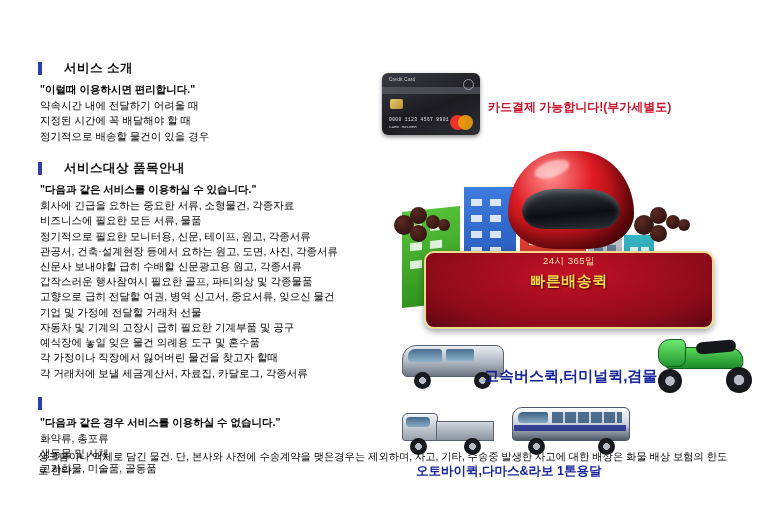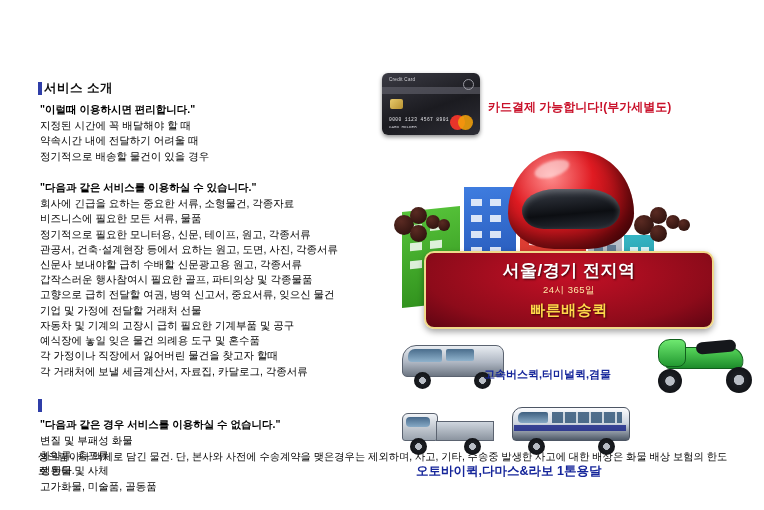--- a/index.html
+++ b/index.html
@@ -19,23 +19,22 @@
   .left-col {
     position: absolute;
     left: 38px;
     top: 60px;
     width: 340px;
   }
   .section { margin-bottom: 16px; }
   .sec-head {
     display: flex;
     align-items: center;
-    gap: 2px;
+    gap: 22px;
     margin-bottom: 5px;
-    margin-top: 20px;
   }
   .sec-bar {
     display: inline-block;
     width: 4px;
     height: 13px;
     background: #2f3ea8;
   }
   .sec-title {
     font-size: 12.5px;
     font-weight: bold;
@@ -390,68 +389,71 @@
     position: absolute; left: 40px; top: 9px;
     width: 70px; height: 11px;
     background: repeating-linear-gradient(90deg,#3d5f80 0 11px, #c9d3dd 11px 13px);
     opacity: .9;
   }
   .bus .w1 { left: 16px; }
   .bus .w2 { left: 86px; }
 
   .blue-label {
     position: absolute;
-    font-size: 11px;
+    font-size: 15px;
     font-weight: bold;
     color: #15259a;
     white-space: nowrap;
   }
   .label-1 { left: 104px; top: 312px; }
   .label-2 { left: 36px; top: 408px; font-size: 12.5px; }
 </style>
 </head>
 <body>
 
 <div id="page">
 
   <div class="left-col">
 
     <div class="section">
       <div class="sec-head">
         <span class="sec-bar"></span>
         <span class="sec-title">서비스 소개</span>
       </div>
       <p class="sec-lead">"이럴때 이용하시면 편리합니다."</p>
+      <p class="sec-line">약속시간 내에 전달하기 어려울 때</p>
       <p class="sec-line">지정된 시간에 꼭 배달해야 할 때</p>
-      <p class="sec-line">약속시간 내에 전달하기 어려울 때</p>
       <p class="sec-line">정기적으로 배송할 물건이 있을 경우</p>
     </div>
 
     <div class="section">
+      <div class="sec-head">
+        <span class="sec-bar"></span>
+        <span class="sec-title">서비스대상 품목안내</span>
+      </div>
       <p class="sec-lead">"다음과 같은 서비스를 이용하실 수 있습니다."</p>
       <p class="sec-line">회사에 긴급을 요하는 중요한 서류, 소형물건, 각종자료</p>
       <p class="sec-line">비즈니스에 필요한 모든 서류, 물품</p>
       <p class="sec-line">정기적으로 필요한 모니터용, 신문, 테이프, 원고, 각종서류</p>
       <p class="sec-line">관공서, 건축·설계현장 등에서 요하는 원고, 도면, 사진, 각종서류</p>
       <p class="sec-line">신문사 보내야할 급히 수배할 신문광고용 원고, 각종서류</p>
       <p class="sec-line">갑작스러운 행사참여시 필요한 골프, 파티의상 및 각종물품</p>
       <p class="sec-line">고향으로 급히 전달할 여권, 병역 신고서, 중요서류, 잊으신 물건</p>
       <p class="sec-line">기업 및 가정에 전달할 거래처 선물</p>
       <p class="sec-line">자동차 및 기계의 고장시 급히 필요한 기계부품 및 공구</p>
       <p class="sec-line">예식장에 놓일 잊은 물건 의례용 도구 및 혼수품</p>
       <p class="sec-line">각 가정이나 직장에서 잃어버린 물건을 찾고자 할때</p>
       <p class="sec-line">각 거래처에 보낼 세금계산서, 자료집, 카달로그, 각종서류</p>
     </div>
 
     <div class="section">
       <div class="sec-head">
         <span class="sec-bar"></span>
       </div>
       <p class="sec-lead">"다음과 같은 경우 서비스를 이용하실 수 없습니다."</p>
-      <p class="sec-line">변질 및 부패성 화물</p>
       <p class="sec-line">화약류, 총포류</p>
       <p class="sec-line">생동물 및 사체</p>
       <p class="sec-line">고가화물, 미술품, 골동품</p>
 
     </div>
   </div>
 
   <div class="footnote">생크림이나 액체로 담긴 물건. 단, 본사와 사전에 수송계약을 맺은경우는 제외하며, 사고, 기타, 수송중 발생한 사고에 대한 배상은 화물 배상 보험의 한도로 한다.</div>
 
   <div class="art">
@@ -525,21 +527,20 @@
         <span></span>
     </div>
 
     <div class="helmet">
       <div class="dome"></div>
       <div class="visor"></div>
       <div class="shine"></div>
     </div>
 
     <div class="banner">
-      <div class="b1">서울/경기 전지역</div>
       <div class="b2">24시 365일</div>
       <div class="b3">빠른배송퀵</div>
     </div>
 
     <div class="veh van">
       <div class="body"></div>
       <div class="glass"></div>
       <div class="glass2"></div>
       <div class="wheel w1"></div>
       <div class="wheel w2"></div>

